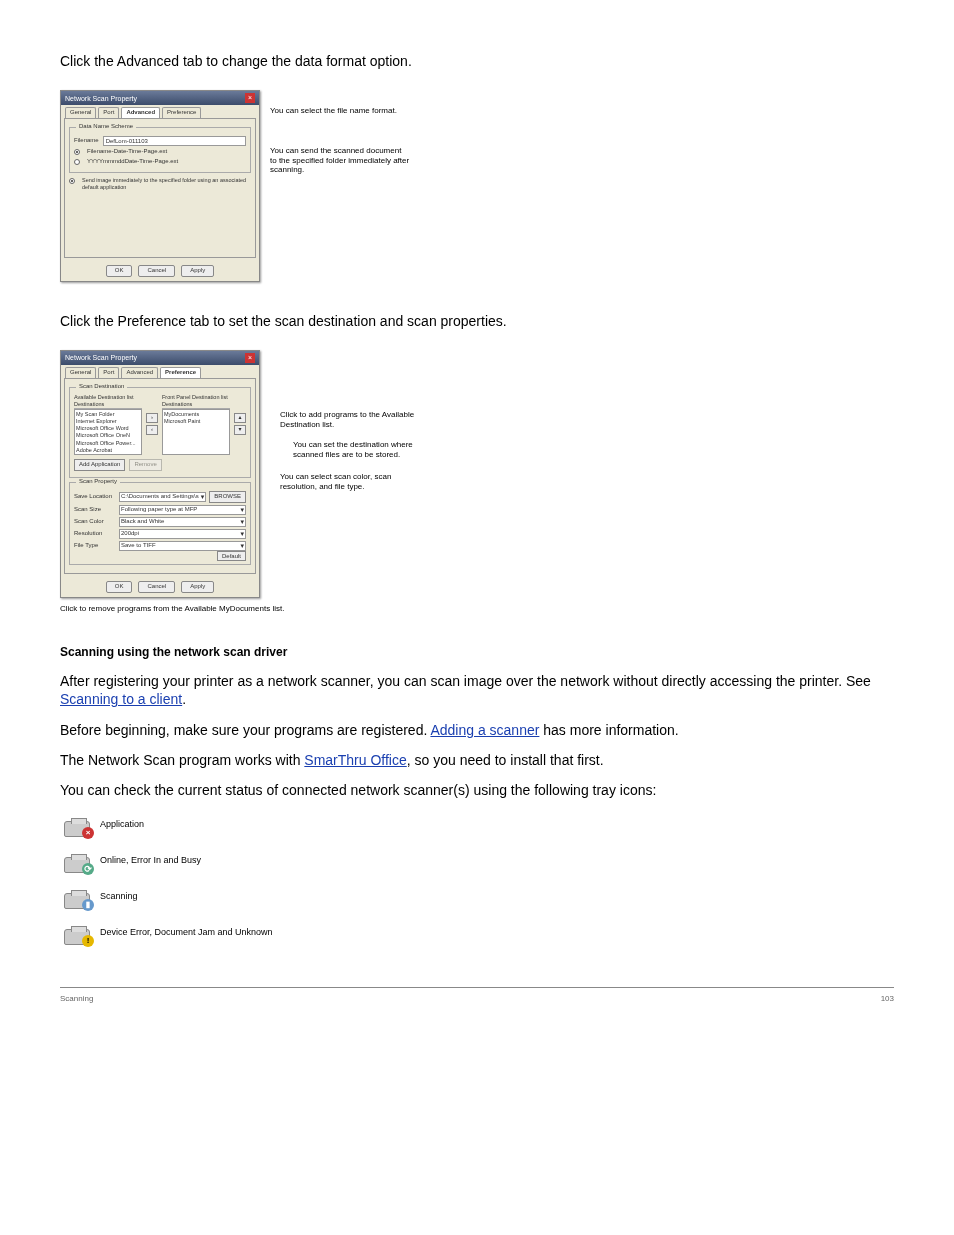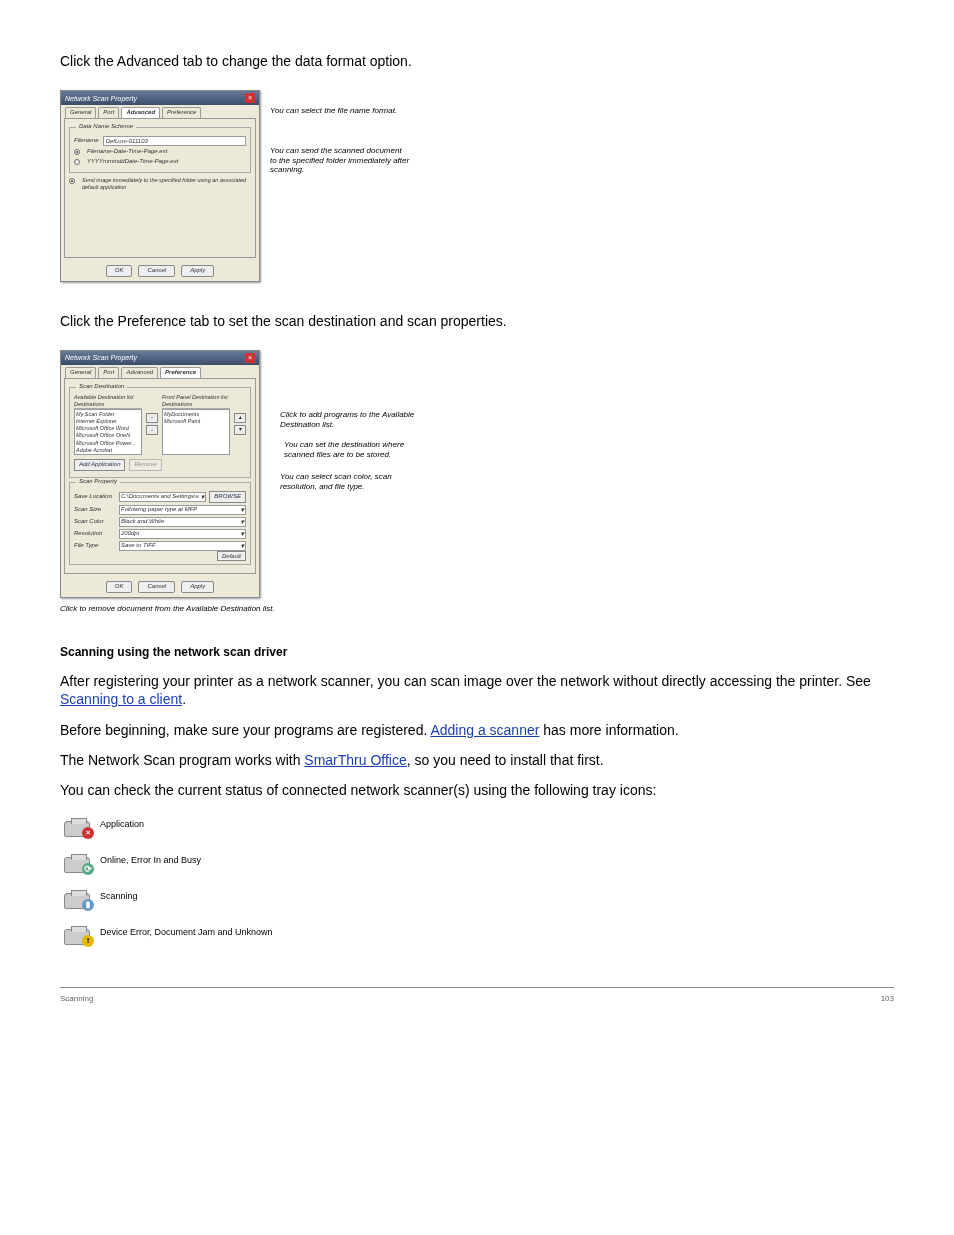--- a/index.html
+++ b/index.html
@@ -7,21 +7,21 @@
     font-family: Arial, Helvetica, sans-serif;
     font-size: 11px;
     color: #000;
     background: #fff;
     width: 954px;
     margin: 0 auto;
     padding: 40px 60px;
     line-height: 1.3;
   }
   .para { margin: 12px 0; font-size: 14px; }
-  .figure { margin: 20px 0 30px 0; position: relative; font-style: italic; }
+  .figure { margin: 20px 0 30px 0; position: relative; }
   .dialog {
     width: 200px;
     background: #ece9d8;
     border: 1px solid #888;
     font-size: 7px;
     color: #333;
     position: relative;
     box-shadow: 1px 1px 2px rgba(0,0,0,0.4);
   }
   .titlebar {
@@ -48,21 +48,21 @@
     position:absolute;
     font-size:8px;
     color:#000;
     line-height:1.2;
     width:140px;
   }
   .figure1 .callout.c1 { left:210px; top:16px; }
   .figure1 .callout.c2 { left:210px; top:56px; }
   .figure2 .callout.d1 { left:220px; top:10px; }
   .figure2 .callout.d2 { left:220px; top:60px; }
-  .figure2 .callout.d3 { left:224px; top:90px; }
+  .figure2 .callout.d3 { left:233px; top:90px; }
   .figure2 .callout.d4 { left:220px; top:122px; }
   .below-caption { font-size:8px; margin-top:6px; }
   h3.subhead { font-size:12px; font-weight:bold; margin:20px 0 6px 0; }
   a.link { color:#1a3fb0; text-decoration:underline; }
   .status-list { margin:12px 0 30px 0; }
   .status-item { display:flex; align-items:center; margin:8px 0; gap:6px;}
   .status-icon { width:34px; height:28px; position:relative; }
   .printer-body {
     width:26px; height:16px; background:#ccc; border:1px solid #888;
     border-radius:3px 3px 2px 2px; position:absolute; bottom:2px; left:4px;
@@ -224,21 +224,21 @@
     </div>
     <div class="btnrow">
       <span class="btn">OK</span>
       <span class="btn">Cancel</span>
       <span class="btn">Apply</span>
     </div>
   </div>
   <div class="callout d2">Click to add programs to the Available Destination list.</div>
   <div class="callout d3">You can set the destination where scanned files are to be stored.</div>
   <div class="callout d4">You can select scan color, scan resolution, and file type.</div>
-  <div class="below-caption" style="clear:both;">Click to remove document from the Available Destination list.</div>
+  <div class="below-caption" style="clear:both;">Click to remove programs from the Available MyDocuments list.</div>
 </div>
 
 <h3 class="subhead">Scanning using the network scan driver</h3>
 
 <p class="para">
   <span>After registering your printer as a network scanner, you can scan image over the network without directly accessing the printer. See </span>
   <a class="link">Scanning to a client</a><span>.</span>
 </p>
 <p class="para">
   <span>Before beginning, make sure your programs are registered. </span>

